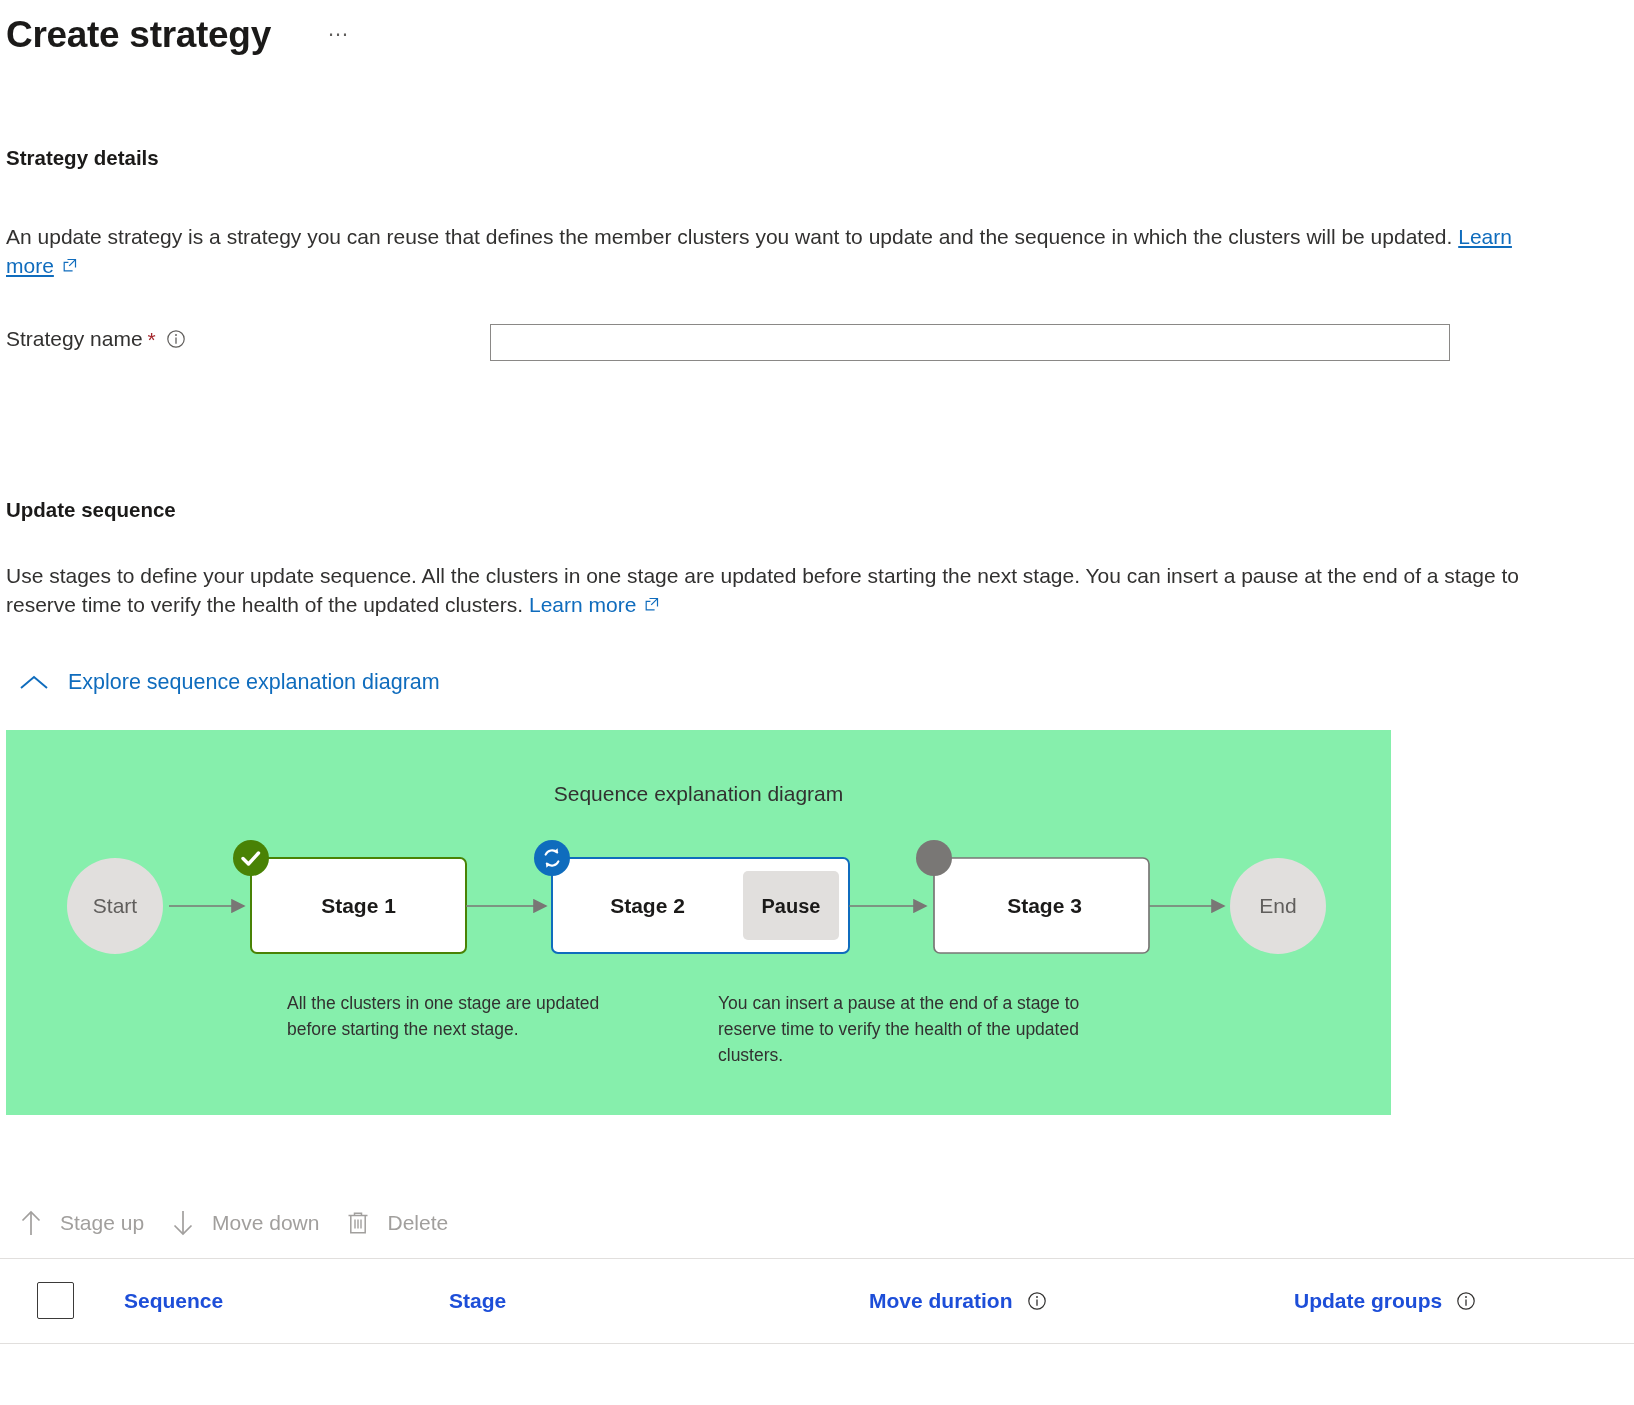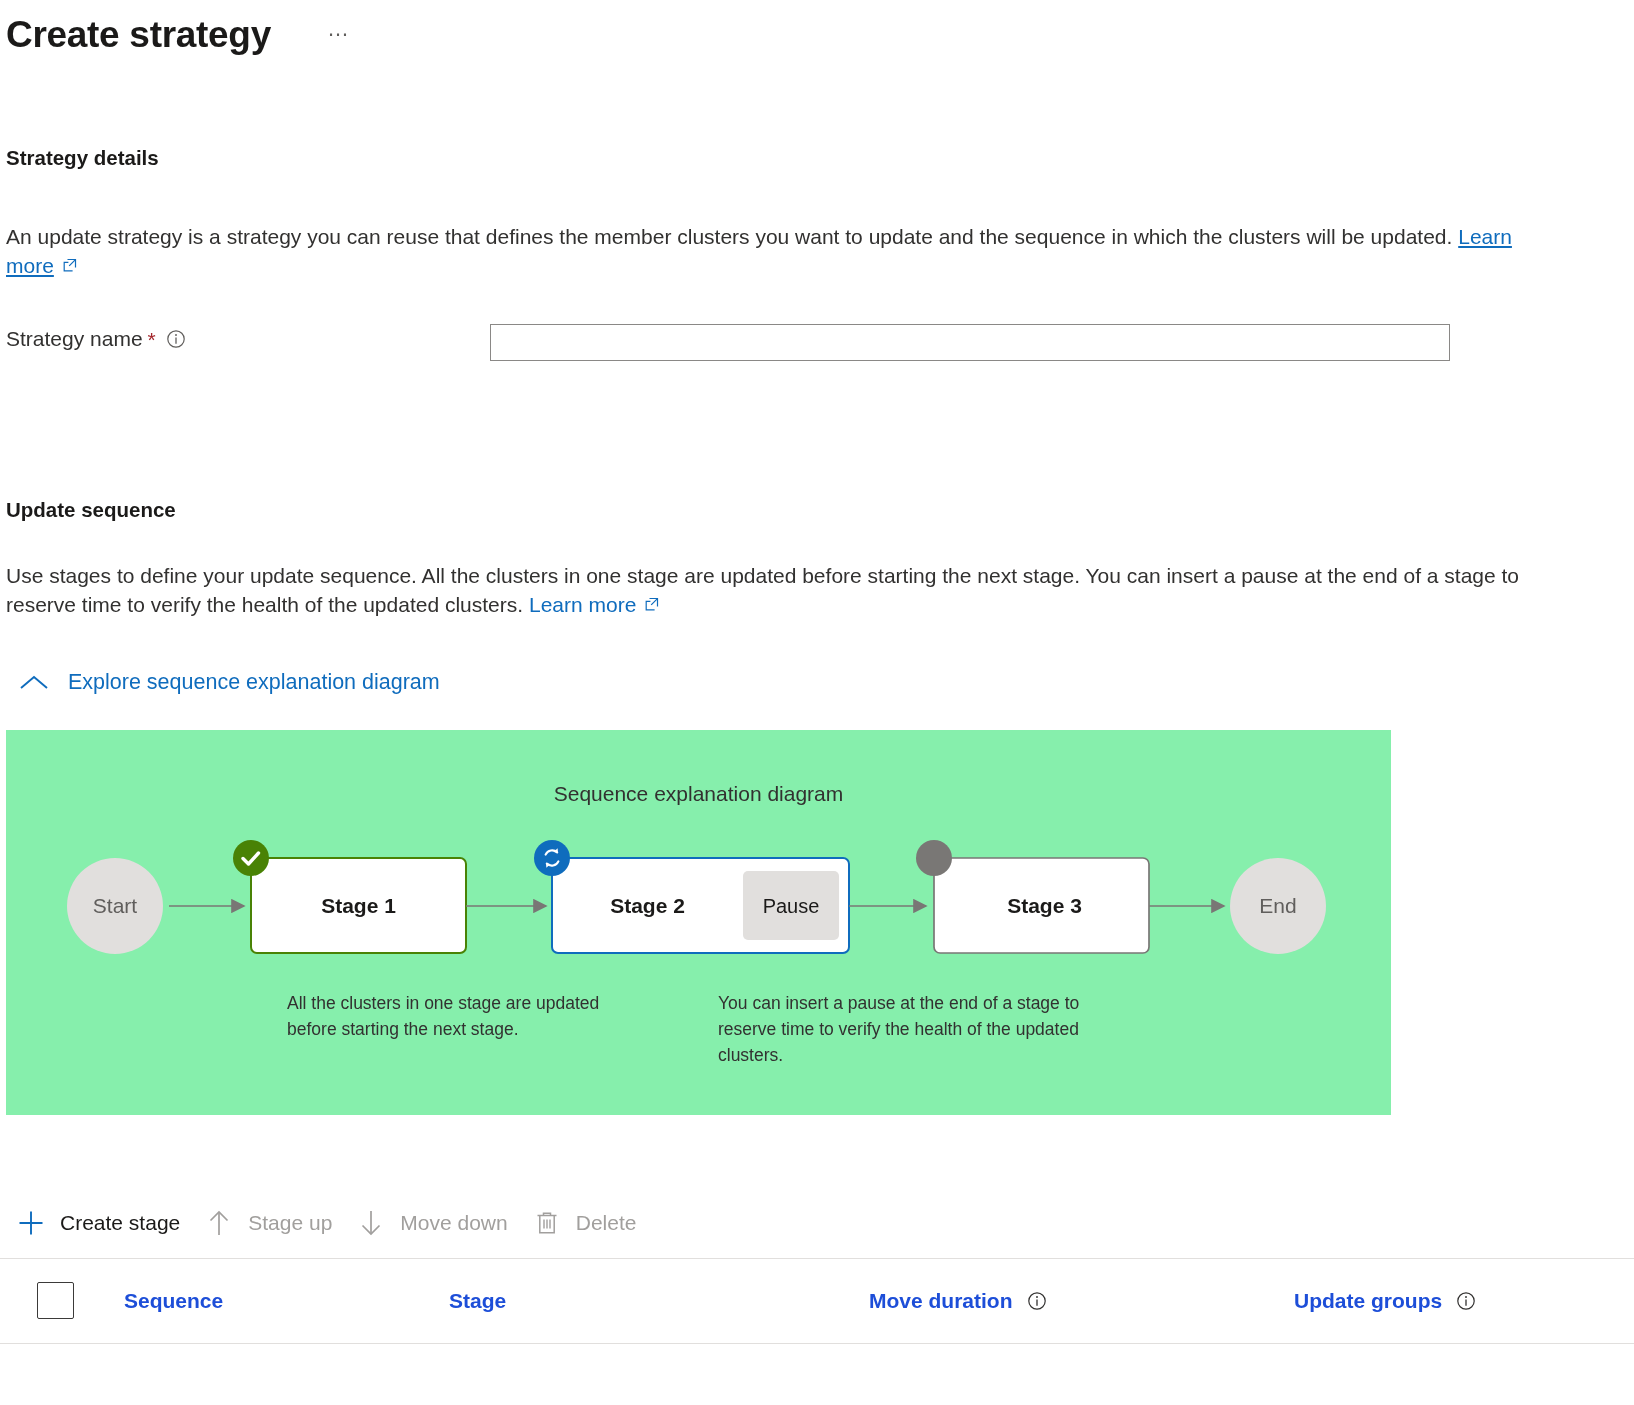--- a/index.html
+++ b/index.html
@@ -181,21 +181,21 @@
     font-size: 21px;
     color: #605e5c;
   }
   .stage-label {
     font-size: 21px;
     font-weight: bold;
     color: #1b1a19;
   }
   .pause-label {
     font-size: 20px;
-    font-weight: normal;
+    font-weight: bold;
     color: #1b1a19;
   }
 
   .caption {
     position: absolute;
     font-size: 17.5px;
     line-height: 26px;
     color: #323130;
   }
   #caption-1 { left: 287px; top: 990px; width: 360px; }
@@ -385,28 +385,20 @@
   <div class="node-label pause-label" style="left:737px; top:152px; width:96px; height:48px;">Pause</div>
   <div class="node-label stage-label" style="left:928px; top:152px; width:221px; height:48px;">Stage 3</div>
   <div class="node-label endpoint-label" style="left:1224px; top:152px; width:96px; height:48px;">End</div>
 </div>
 
 <div id="caption-1" class="caption">All the clusters in one stage are updated before starting the next stage.</div>
 <div id="caption-2" class="caption">You can insert a pause at the end of a stage to reserve time to verify the health of the updated clusters.</div>
 
 <div id="command-bar">
 
-  <div class="cmd enabled">
-    <span class="cmd-ico">
-      <svg width="30" height="30" viewBox="0 0 30 30">
-          <path d="M15 3.5v23M3.5 15h23" stroke="#0f6cbd" stroke-width="1.9"></path>
-        </svg>
-    </span>
-    <span class="cmd-text">Create stage</span>
-  </div>
 
   <div class="cmd disabled">
     <span class="cmd-ico">
       <svg width="28" height="30" viewBox="0 0 28 30">
           <path d="M14 27V4" stroke="#a19f9d" stroke-width="1.7"></path>
           <path d="M5.5 12.5L14 4l8.5 8.5" stroke="#a19f9d" stroke-width="1.7" fill="none"></path>
         </svg>
     </span>
     <span class="cmd-text">Stage up</span>
   </div>

